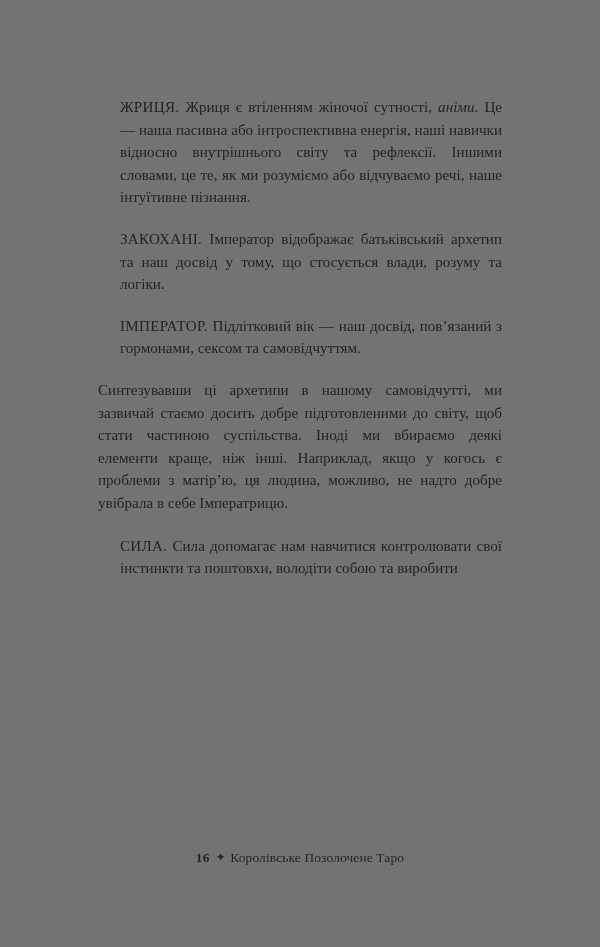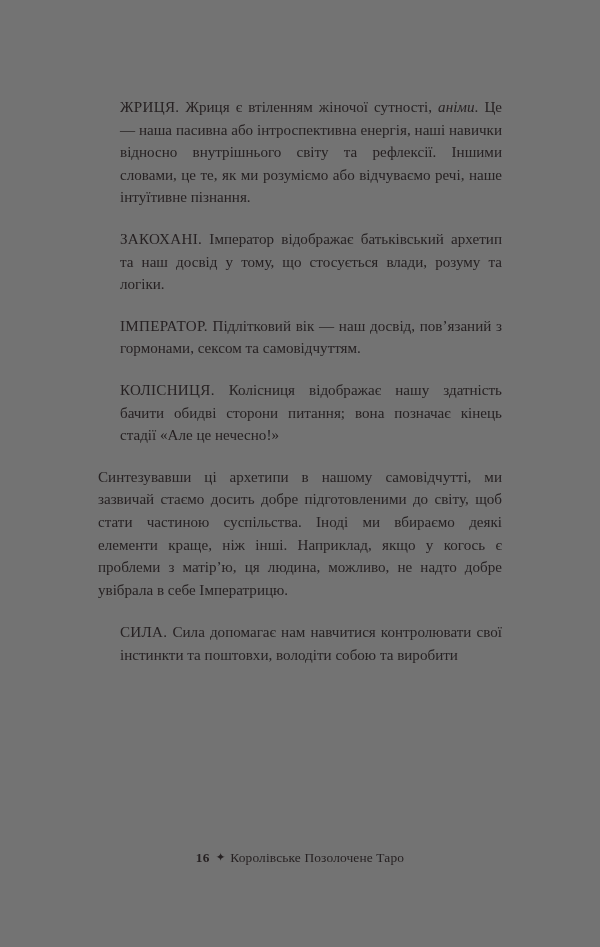--- a/index.html
+++ b/index.html
@@ -100,23 +100,20 @@
 
     <p class="entry">
       <span class="smallcaps">ЗАКОХАНІ.</span><span> Імператор відображає батьківський архетип та наш досвід у тому, що стосується влади, розуму та логіки.</span>
     </p>
 
 
     <p class="entry">
       <span class="smallcaps">ІМПЕРАТОР.</span><span> Підлітковий вік — наш досвід, пов’язаний з гормонами, сексом та самовідчуттям.</span>
     </p>
 
-    <p class="entry">
-      <span class="smallcaps">КОЛІСНИЦЯ.</span><span> Колісниця відображає нашу здатність бачити обидві сторони питання; вона позначає кінець стадії «Але це нечесно!»</span>
-    </p>
 
     <p class="body-par">Синтезувавши ці архетипи в нашому самовідчутті, ми зазвичай стаємо досить добре підготовленими до світу, щоб стати частиною суспільства. Іноді ми вбираємо деякі елементи краще, ніж інші. Наприклад, якщо у когось є проблеми з матір’ю, ця людина, можливо, не надто добре увібрала в себе Імператрицю.</p>
 
     <p class="entry last">
       <span class="smallcaps">СИЛА.</span><span> Сила допомагає нам навчитися контролювати свої інстинкти та поштовхи, володіти собою та виробити</span>
     </p>
 
   </div>
 
   <div class="footer">

